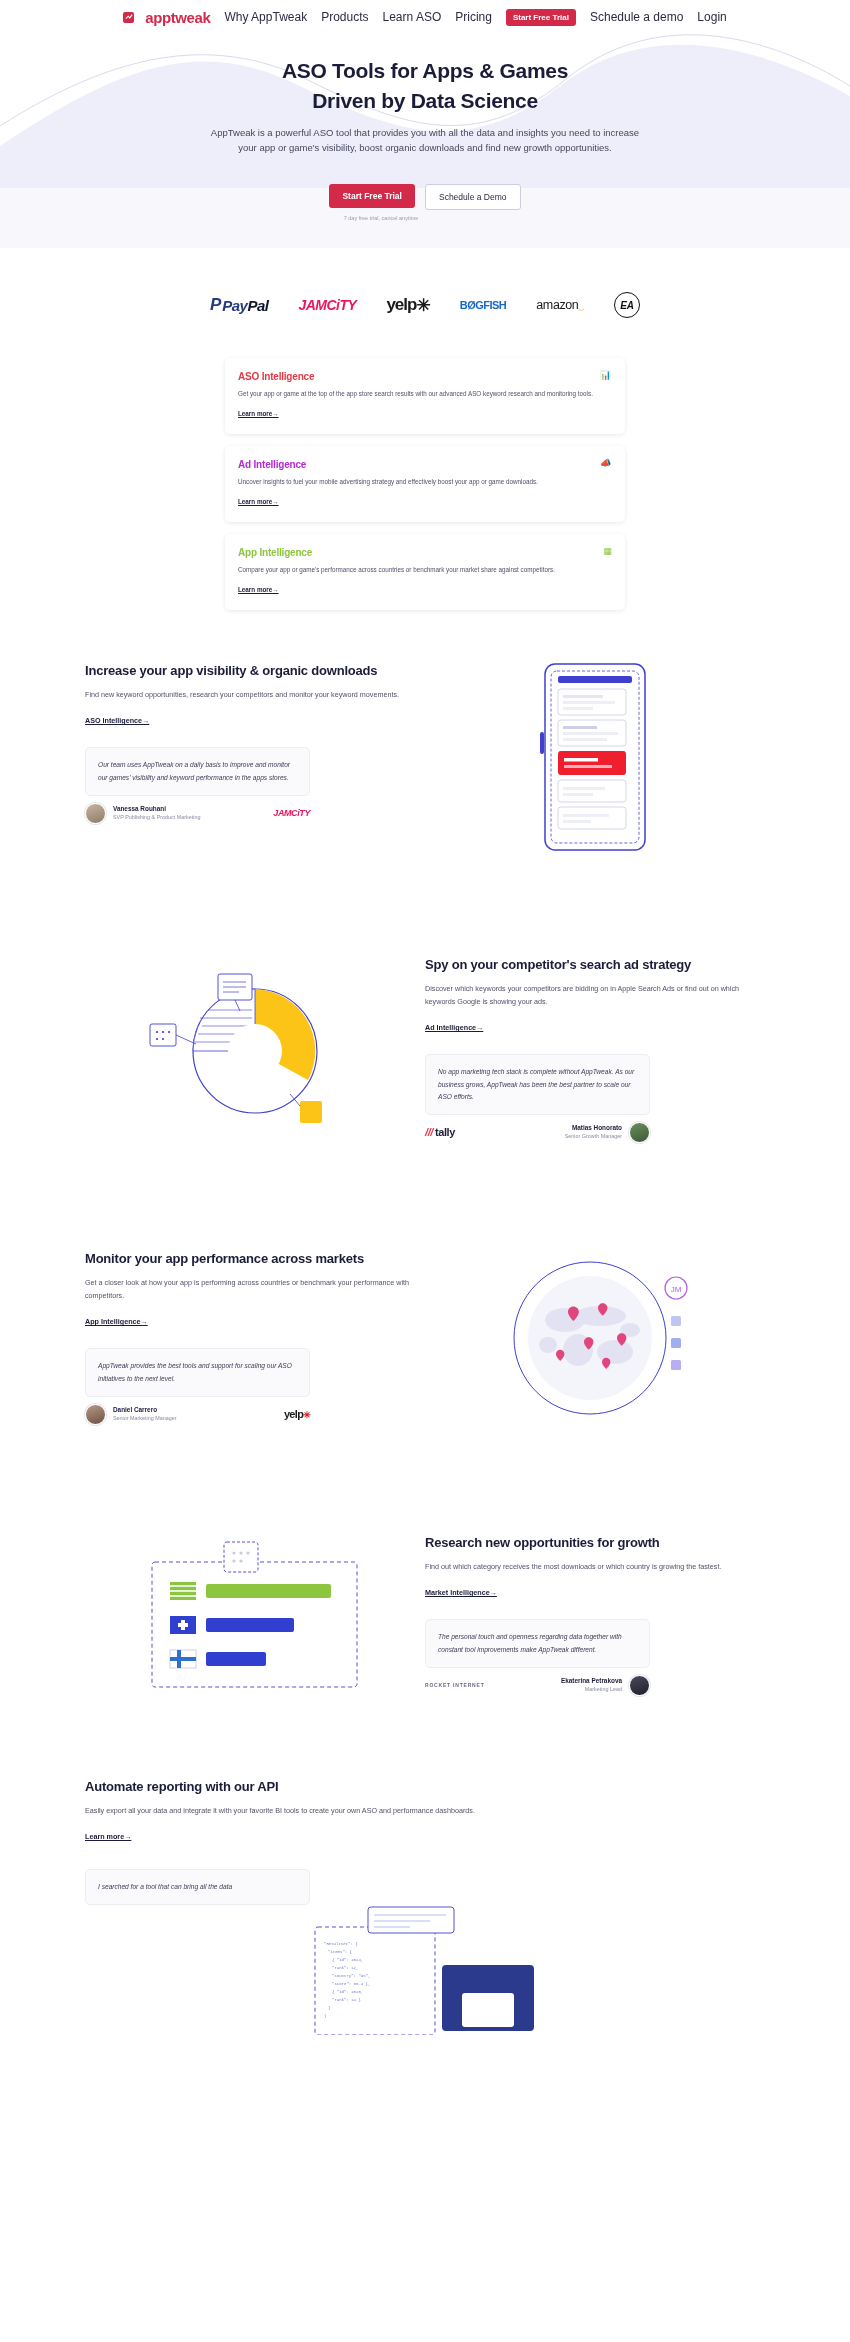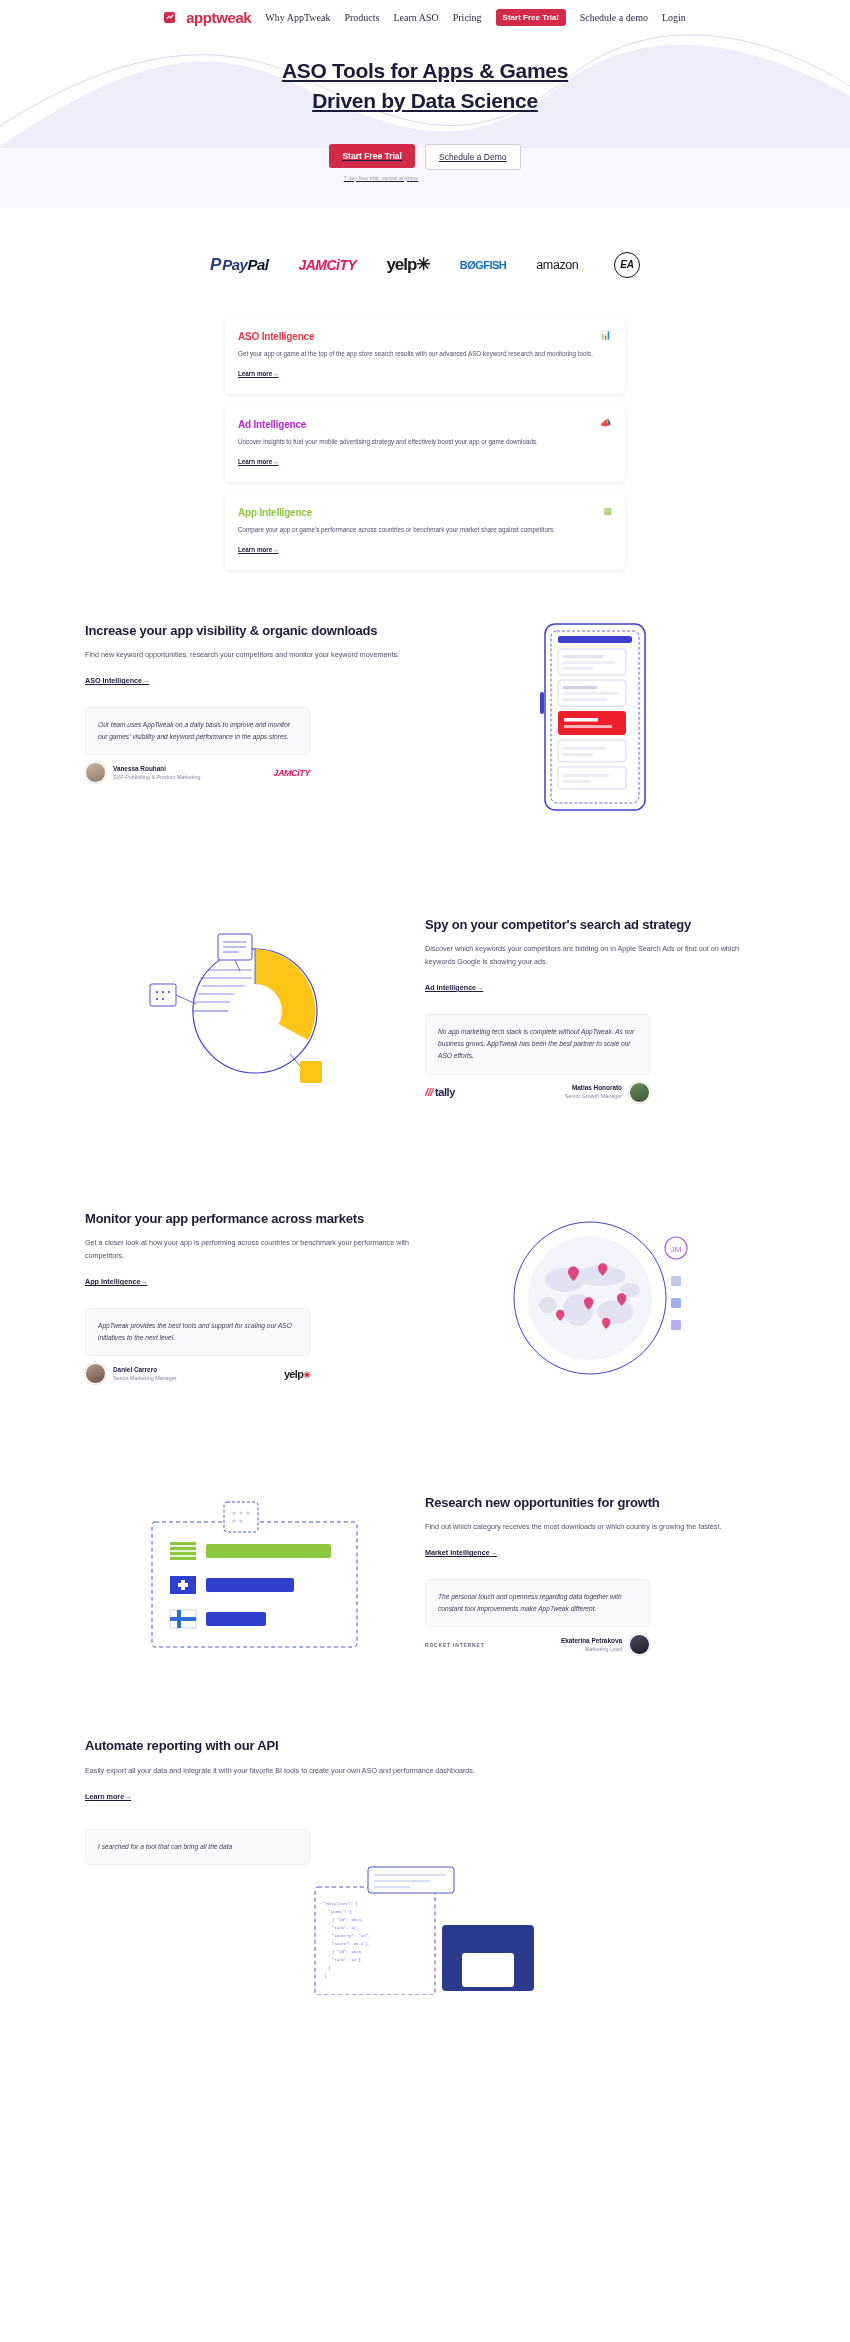--- a/index.html
+++ b/index.html
@@ -16,30 +16,30 @@
     height: 26px; display: flex; align-items: center; justify-content: center;
     gap: 14px; padding-top: 8px; position: relative; z-index: 20;
   }
   .logo { display: flex; align-items: center; gap: 11px; }
   .logo-mark {
     width: 11px; height: 11px; background: #d42a4a; border-radius: 2px;
     display: flex; align-items: center; justify-content: center;
   }
   .logo-mark svg { display:block; }
   .logo-text { font-size: 15px; font-weight: bold; color: #d42a4a; letter-spacing: -0.4px; }
-  .nav-link { font-size: 10px; color: #2b2b46; text-decoration: none; white-space: nowrap; font-family: Liberation Serif, serif; }
+  .nav-link { font-size: 12px; color: #2b2b46; text-decoration: none; white-space: nowrap; }
   .nav-cta {
     font-size: 8px; background: #d42a4a; color: #fff; padding: 4px 7px;
     border-radius: 3px; text-decoration: none; font-weight: bold; white-space: nowrap;
   }
 
   
   .hero { position: relative; padding: 30px 0 26px; text-align: center; }
   .hero-wave { position: absolute; left:0; top:0; width: 850px; height: 180px; z-index:0; }
-  .hero-inner { position: relative; z-index: 2; text-decoration: underline; }
+  .hero-inner { position: relative; z-index: 2; }
   .hero h1 {
     font-size: 21px; font-weight: bold; line-height: 1.42; color: #1b1b3a;
     letter-spacing: -0.3px;
   }
   .hero p {
     font-size: 9.5px; color: #45455e; line-height: 1.65; width: 430px;
     margin: 9px auto 0;
   }
   .hero-actions { margin-top: 28px; display: flex; justify-content: center; gap: 10px; align-items: flex-start; }
   .btn-primary {
@@ -175,20 +175,21 @@
     <svg class="hero-wave" viewBox="0 0 850 180" preserveAspectRatio="none">
       <path d="M0 120 C 120 40, 200 10, 300 60 C 400 110, 470 130, 560 60 C 650 -10, 760 20, 850 70 L850 180 L0 180 Z" fill="#eeeefb"></path>
       <path d="M0 100 C 110 30, 210 5, 310 55 C 410 105, 480 125, 570 50 C 660 -20, 770 10, 850 60" fill="none" stroke="#d9d9f0" stroke-width="1"></path>
     </svg>
     <div class="hero-bottom-fill"></div>
     <div class="hero-inner">
       <h1>
         <span>ASO Tools for Apps &amp; Games</span><br>
         <span>Driven by Data Science</span>
       </h1>
+      <p>AppTweak is a powerful ASO tool that provides you with all the data and insights you need to increase your app or game's visibility, boost organic downloads and find new growth opportunities.</p>
       <div class="hero-actions">
         <button class="btn-primary">Start Free Trial</button>
         <button class="btn-ghost">Schedule a Demo</button>
       </div>
       <div class="hero-note">7 day free trial, cancel anytime</div>
     </div>
   </div>
 
   <div class="logos">
     <div class="brand">

